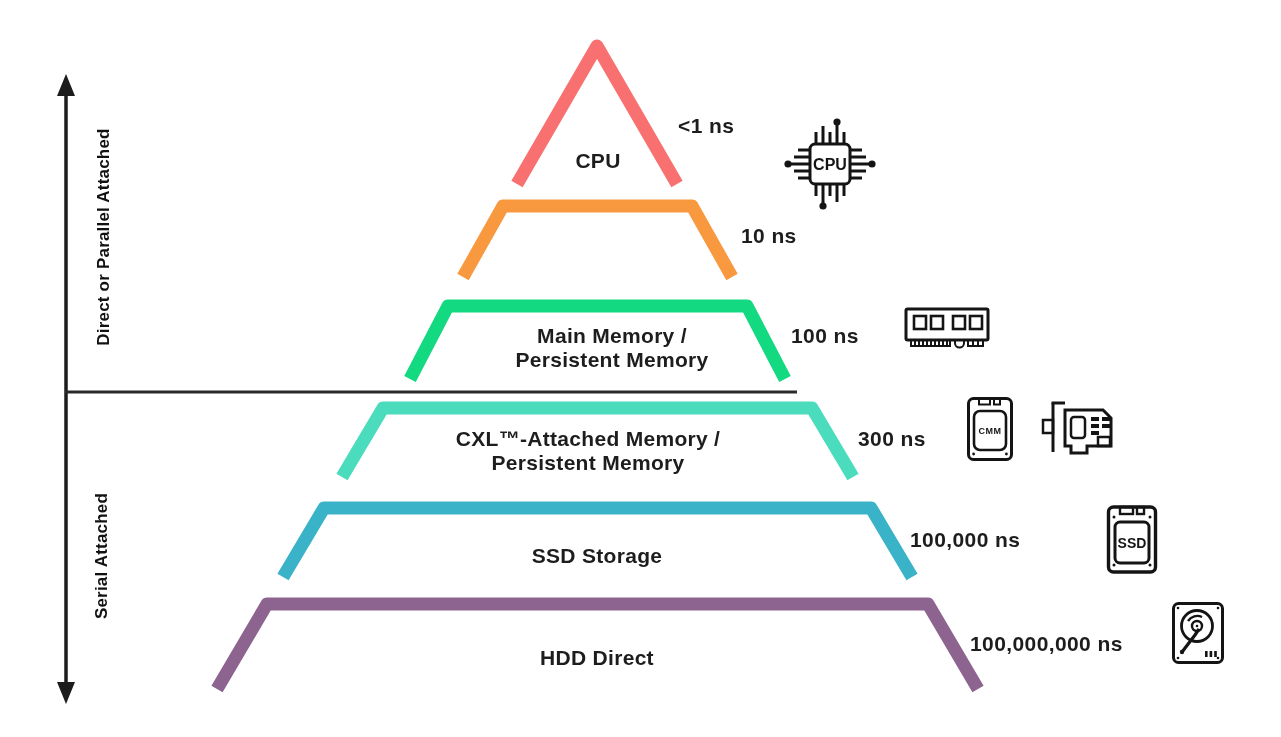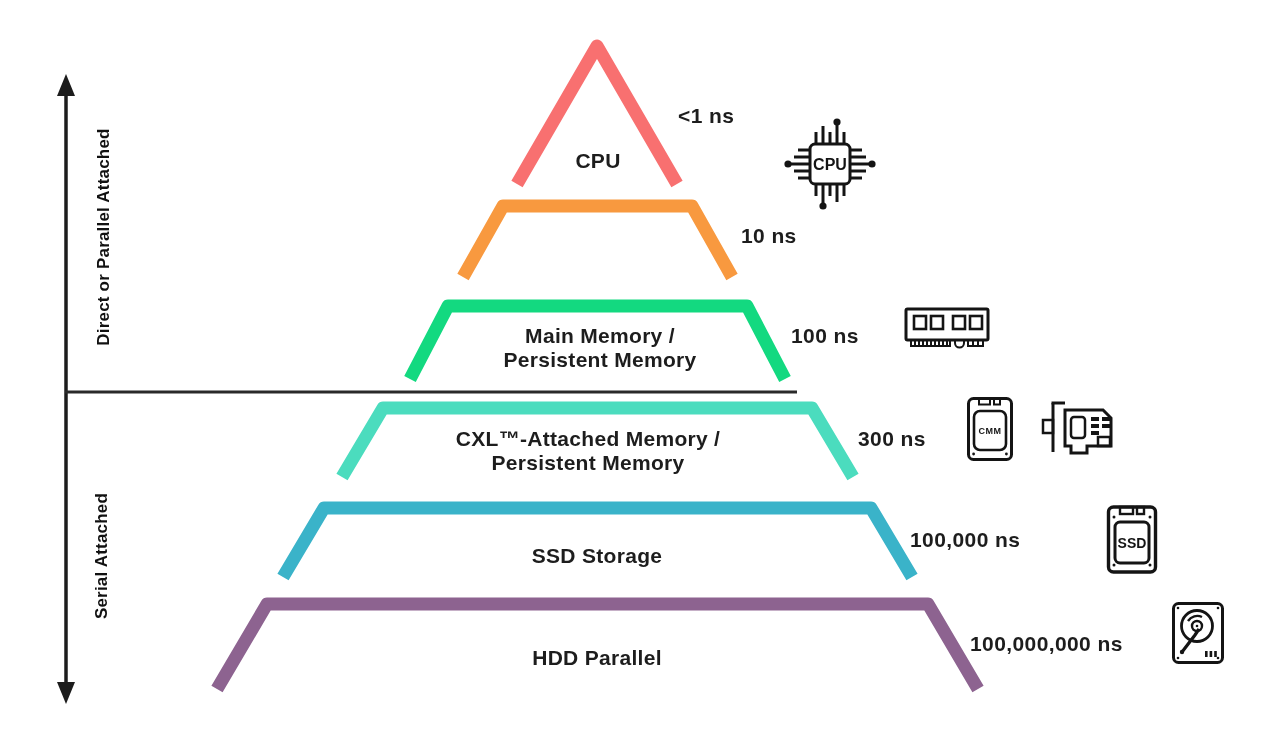--- a/index.html
+++ b/index.html
@@ -47,32 +47,32 @@
       <path d="M 342 477 L 383 408 L 812 408 L 853 477" stroke="#4BDCBE"></path>
       <path d="M 283 577 L 324 508 L 871 508 L 912 577" stroke="#3AB3C9"></path>
       <path d="M 217 689 L 267 604 L 928 604 L 978 689" stroke="#8D6390"></path>
     </g>
   </svg>
 
   <div class="axis-label" style="left:-16px;top:227px;width:240px;">Direct or Parallel Attached</div>
   <div class="axis-label" style="left:22px;top:546px;width:160px;">Serial Attached</div>
 
   <div class="layer-label" style="left:498px;top:149px;width:200px;">CPU</div>
-  <div class="layer-label" style="left:430px;top:324px;width:340px;">
+  <div class="layer-label" style="left:442px;top:324px;width:340px;">
     <div>Main Memory /</div>
     <div>Persistent Memory</div>
   </div>
   <div class="layer-label" style="left:368px;top:427px;width:440px;">
     <div>CXL™-Attached Memory /</div>
     <div>Persistent Memory</div>
   </div>
   <div class="layer-label" style="left:477px;top:544px;width:240px;text-align:center;">SSD Storage</div>
-  <div class="layer-label" style="left:477px;top:646px;width:240px;">HDD Parallel</div>
-
-  <div class="latency" style="left:678px;top:104px;">&lt;1 ns</div>
+  <div class="layer-label" style="left:477px;top:646px;width:240px;">HDD Direct</div>
+
+  <div class="latency" style="left:678px;top:114px;">&lt;1 ns</div>
   <div class="latency" style="left:741px;top:224px;">10 ns</div>
   <div class="latency" style="left:791px;top:324px;">100 ns</div>
   <div class="latency" style="left:858px;top:427px;">300 ns</div>
   <div class="latency" style="left:910px;top:528px;">100,000 ns</div>
   <div class="latency" style="left:970px;top:632px;">100,000,000 ns</div>
 
   <div class="icon" style="left:778px;top:112px;width:104px;height:104px;">
     <svg viewBox="0 0 104 104" fill="none" stroke="#141414" stroke-width="3">
 
       <line x1="38" y1="32" x2="38" y2="20"></line>

